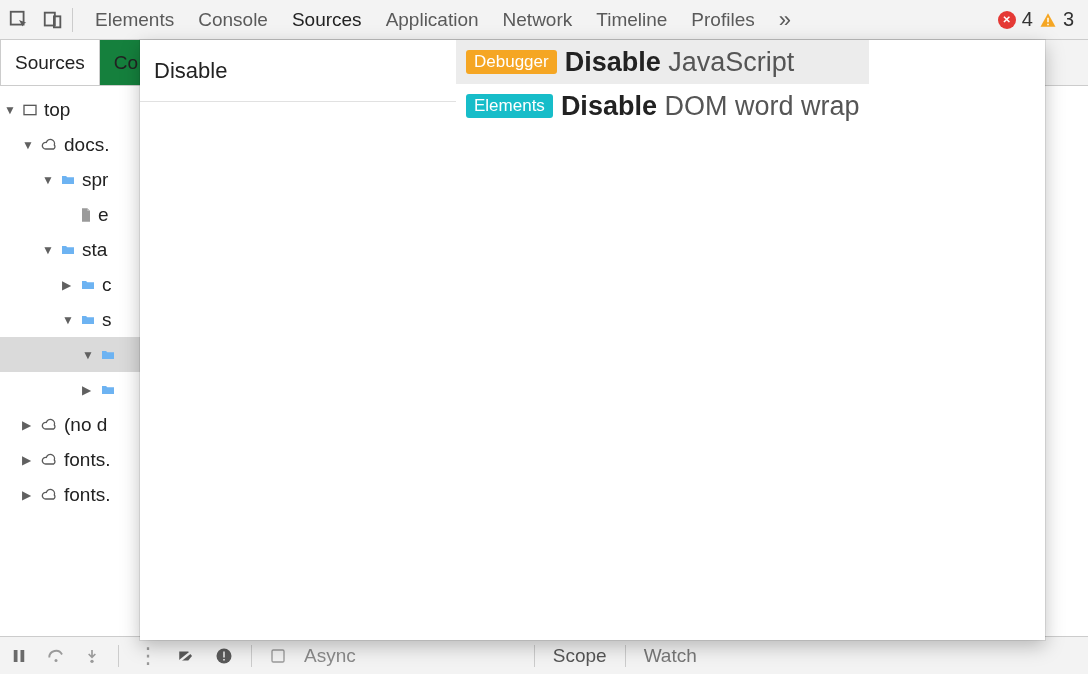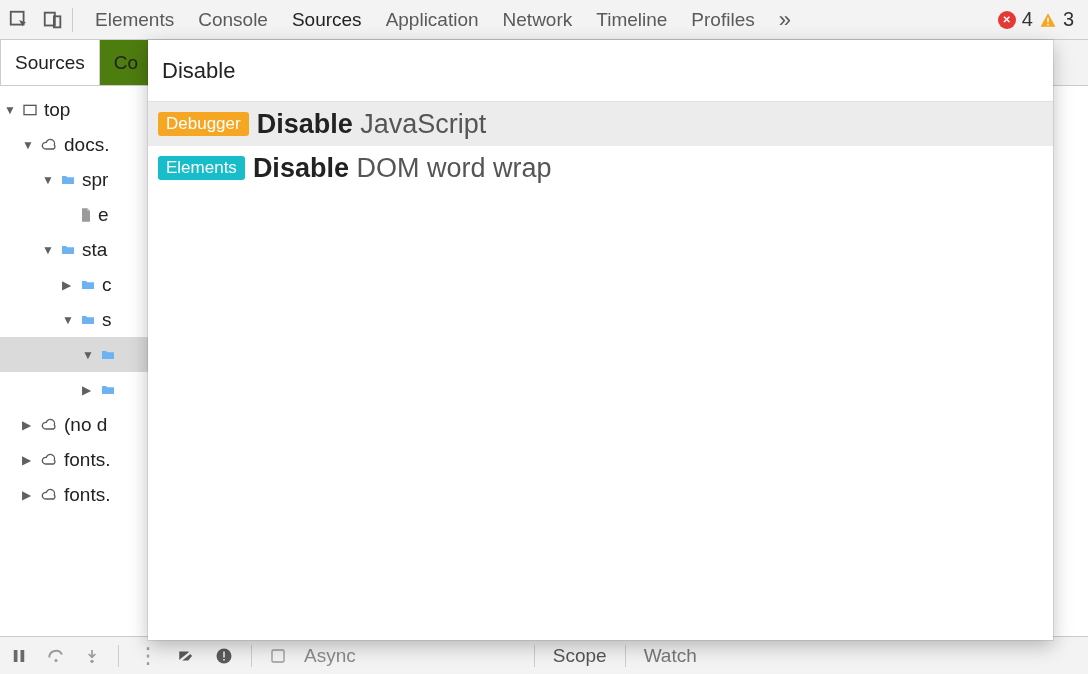--- a/index.html
+++ b/index.html
@@ -13,21 +13,21 @@
   .tab.active { color: #222; font-weight: 400; }
   .toolbar-right { display: flex; align-items: center; gap: 6px; margin-left: auto; padding-right: 6px;}
   .more-icon { color: #5a5a5a; font-size: 22px; margin-right: 10px;}
   .err-icon { width: 18px; height: 18px; border-radius: 50%; background: #e53935; display:inline-flex; align-items:center; justify-content:center; color:#fff; font-size:10px; font-weight:bold;}
   .warn-icon { display:inline-flex; align-items:center; justify-content:center; }
   .warn-icon svg { width: 18px; height: 18px; }
   .count { color:#333; font-size: 20px; }
   
   .subbar { height: 46px; display:flex; align-items:center; background:#f3f3f3; border-bottom:1px solid #ccc; position: relative;}
   .subtab { height: 46px; display:flex; align-items:center; padding: 0 14px; border:1px solid #ccc; border-bottom:none; background:#fff; color:#222; margin-top:-1px; }
-  .subtab.inactive { background:#4d7c0f; border-left:none; }
+  .subtab.inactive { background:#15803d; border-left:none; }
   
   .content { display:flex; height: calc(674px - 40px - 46px - 38px); }
   .sidebar { width: 160px; background:#fff; overflow:hidden; }
   .tree { padding-top: 6px; }
   .node { display:flex; align-items:center; height: 35px; white-space:nowrap; }
   .arrow { width: 12px; display:inline-block; font-size: 12px; color:#606060; margin-right: 4px;}
   .arrow.down::before { content:"▼"; }
   .arrow.right::before { content:"▶"; }
   .ind-0 { padding-left: 4px; }
   .ind-1 { padding-left: 22px; }
@@ -38,21 +38,21 @@
   .node-text { margin-left: 4px; color:#222; }
   
   .ico { display:inline-flex; align-items:center; justify-content:center; }
   .ico svg { display:block; }
   
   .bottombar { height:38px; display:flex; align-items:center; border-top:1px solid #ccc; background:#f3f3f3; padding: 0 10px; gap: 18px; color:#777; overflow:hidden;}
   .bottombar .sep { width:1px; height:22px; background:#ccc; }
   .bottombar span { white-space: nowrap; }
   
   
-  .palette { position:absolute; top:40px; left:148px; width: 905px; height: 600px; background:#fff; box-shadow: 0 6px 18px rgba(0,0,0,0.25), 0 0 0 1px rgba(0,0,0,0.08); z-index: 100; display:flex; flex-direction:column; }
+  .palette { position:absolute; top:40px; left:140px; width: 905px; height: 600px; background:#fff; box-shadow: 0 6px 18px rgba(0,0,0,0.25), 0 0 0 1px rgba(0,0,0,0.08); z-index: 100; display:flex; flex-direction:row; }
   .palette-input-row { height: 62px; display:flex; align-items:center; padding: 0 14px; border-bottom:1px solid #e1e1e1; }
   .palette-input { font-size: 22px; border:none; outline:none; width:100%; color:#222; background:transparent; }
   .result { display:flex; align-items:center; height: 44px; padding: 0 10px; gap: 8px; }
   .result.selected { background:#ececec; }
   .badge { color:#fff; font-size: 17px; padding: 2px 8px; border-radius: 3px; font-weight: 500;}
   .badge.orange { background:#f5a623; }
   .badge.teal { background:#17bdc9; }
   .result-text { font-size: 27px; color:#555; }
   .result-text b { color:#222; font-weight: 700; }
 </style>

